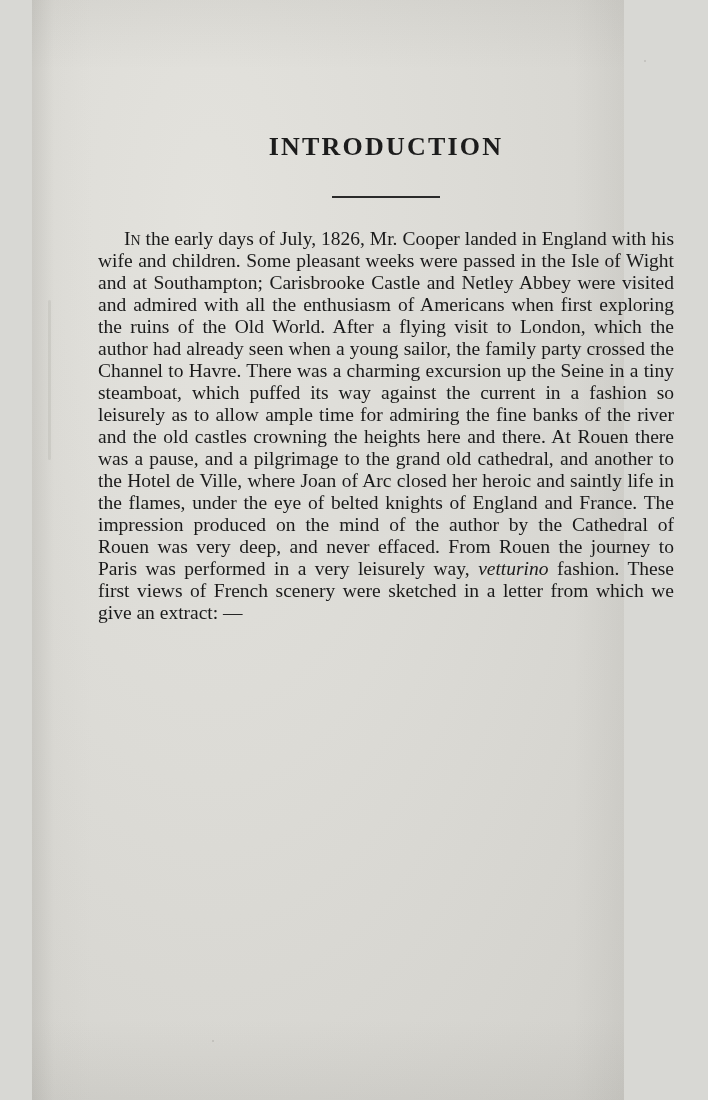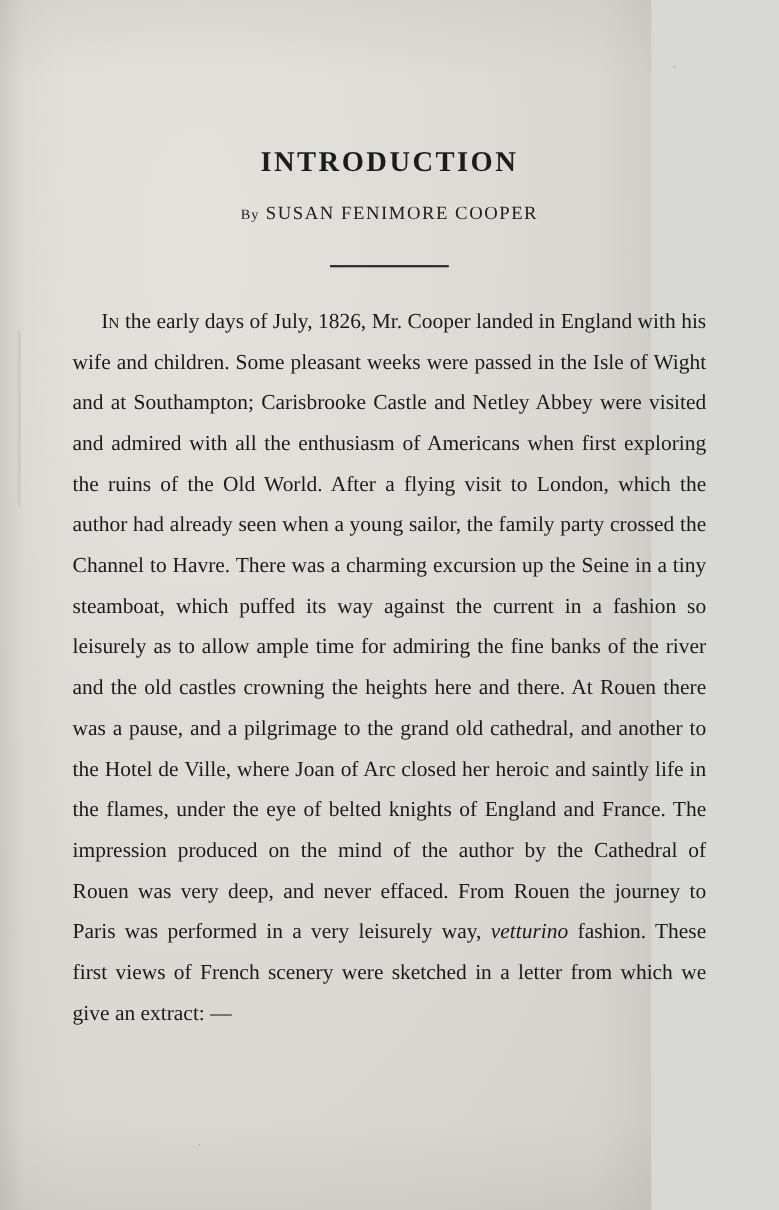--- a/index.html
+++ b/index.html
@@ -13,20 +13,21 @@
     font-family: "Liberation Serif", serif;
     overflow: hidden;
   }
   .page {
     position: relative;
     width: 592px;
     height: 1100px;
     background:
       radial-gradient(ellipse at 30% 20%, #e3e2dd 0%, #dcdbd6 45%, #d2d1cc 100%);
     box-sizing: border-box;
+    margin-left: 32px;
   }
   
   .grain {
     position: absolute;
     inset: 0;
     pointer-events: none;
     background:
       linear-gradient(90deg, rgba(120,118,112,0.18) 0px, rgba(170,168,162,0.06) 22px, rgba(255,255,255,0.0) 60px),
       linear-gradient(270deg, rgba(130,128,122,0.10) 0px, rgba(255,255,255,0.0) 50px),
       linear-gradient(180deg, rgba(140,138,132,0.10) 0px, rgba(255,255,255,0) 70px),
@@ -70,21 +71,21 @@
   }
   .rule {
     display: inline-block;
     width: 108px;
     height: 2px;
     background: #2a2a2a;
   }
   p.body {
     margin: 0 0 0 0;
     font-size: 19.5px;
-    line-height: 37px;
+    line-height: 22px;
     color: #1a1a1a;
     text-align: justify;
     text-justify: inter-word;
     -webkit-hyphens: none;
     hyphens: none;
   }
   p.body + p.body {
     margin-top: 2px;
   }
   p.body.indent {
@@ -102,24 +103,20 @@
 
   <div class="grain"></div>
   <div class="speck" style="left:16px; top:300px; width:3px; height:160px; border-radius:2px; opacity:0.5;"></div>
   <div class="speck" style="left:612px; top:60px; width:2px; height:2px;"></div>
   <div class="speck" style="left:180px; top:1040px; width:2px; height:2px;"></div>
 
   <div class="content">
 
     <h1 class="doc-title">INTRODUCTION</h1>
 
-    <div class="byline">
-      <span class="small-by">By</span>
-      <span>SUSAN FENIMORE COOPER</span>
-    </div>
 
     <div class="rule-wrap">
       <span class="rule"></span>
     </div>
 
     <p class="body indent">
       <span class="smallcaps-start">In</span><span> the early days of July, 1826, Mr. Cooper landed in England with his wife and children.  Some pleasant weeks were passed in the Isle of Wight and at Southampton; Carisbrooke Castle and Netley Abbey were visited and admired with all the enthusiasm of Americans when first exploring the ruins of the Old World.  After a flying visit to London, which the author had already seen when a young sailor, the family party crossed the Channel to Havre. There was a charming excursion up the Seine in a tiny steamboat, which puffed its way against the current in a fashion so leisurely as to allow ample time for admiring the fine banks of the river and the old castles crowning the heights here and there.  At Rouen there was a pause, and a pilgrimage to the grand old cathedral, and another to the Hotel de Ville, where Joan of Arc closed her heroic and saintly life in the flames, under the eye of belted knights of England and France.  The impression produced on the mind of the author by the Cathedral of Rouen was very deep, and never effaced.  From Rouen the journey to Paris was performed in a very leisurely way, </span><span class="italic">vetturino</span><span> fashion.  These first views of French scenery were sketched in a letter from which we give an extract: —</span>
     </p>
 
 

